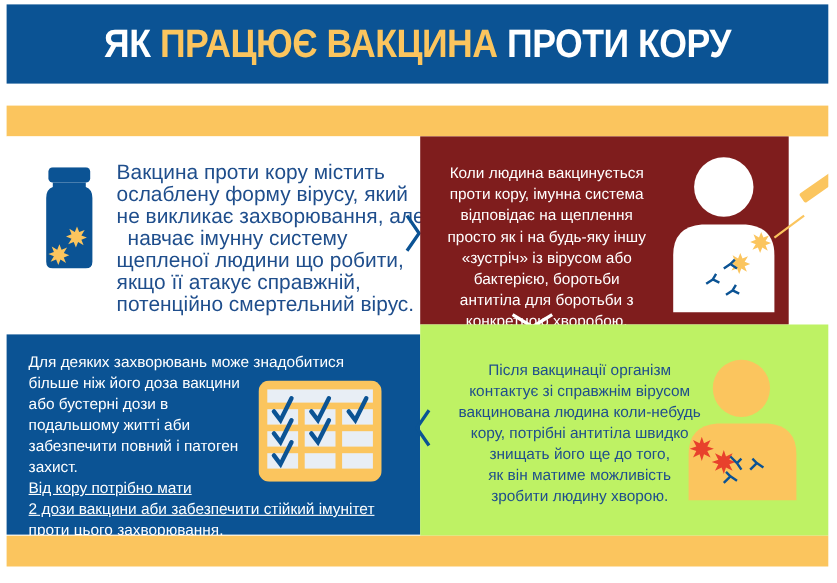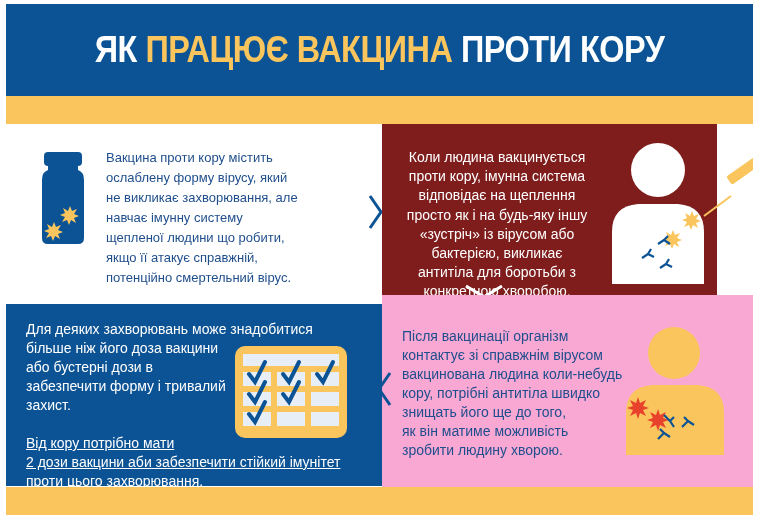--- a/index.html
+++ b/index.html
@@ -1,30 +1,30 @@
 <!DOCTYPE html>
 <html><head>
 <meta charset="utf-8">
 <style>
   html, body { margin: 0; padding: 0; }
   body { width: 761px; height: 530px; background: #ffffff; position: relative; overflow: hidden; font-family: "Liberation Sans", sans-serif; }
   .frame { position: absolute; left: 6px; top: 4px; width: 747px; height: 510px; }
-  .header { position: absolute; left: 0; top: 0; width: 747px; height: 92px; background: #0b5394; display: flex; align-items: center; justify-content: center; }
+  .header { position: absolute; left: 0; top: 0; width: 747px; height: 72px; background: #0b5394; display: flex; align-items: center; justify-content: center; }
   .title { font-family: "Liberation Sans", sans-serif; font-weight: bold; font-size: 36px; letter-spacing: -0.5px; color: #ffffff; transform: scaleX(0.9); white-space: nowrap; }
   .title .hl { color: #fbc55e; }
   .band { position: absolute; left: 0; width: 747px; background: #fbc55e; }
   .band.top { top: 92px; height: 28px; }
   .band.bottom { top: 483px; height: 28px; }
   .panel { position: absolute; }
   .p1 { left: 0; top: 120px; width: 376px; height: 181px; background: #ffffff; }
   .p2 { left: 376px; top: 120px; width: 335px; height: 171px; background: #7f1d1d; }
   .p3 { left: 0; top: 300px; width: 376px; height: 182px; background: #0b5394; }
-  .p4 { left: 376px; top: 291px; width: 371px; height: 192px; background: #f9a8d4; }
+  .p4 { left: 376px; top: 291px; width: 371px; height: 192px; background: #bef264; text-align: center; }
   .txt { position: absolute; font-size: 14.5px; line-height: 20px; }
-  .p1 .txt { left: 100px; top: 24px; color: #1f4e8c; width: 220px; font-size: 13px; line-height: 20px; }
+  .p1 .txt { left: 100px; top: 24px; color: #1f4e8c; text-align: center; width: 220px; font-size: 19px; line-height: 20px; }
   .p2 .txt { left: 20px; top: 24px; color: #ffffff; text-align: center; width: 190px; font-size: 14px; line-height: 19.2px; }
   .p3 .txt1 { left: 20px; top: 16px; color: #ffffff; font-size: 14px; line-height: 19px; width: 320px; }
   .p3 .txt2 { left: 20px; top: 130px; color: #ffffff; font-size: 14px; line-height: 19px; width: 340px; text-decoration: underline; }
   .p4 .txt { left: 20px; top: 32px; color: #1f4e8c; font-size: 14px; line-height: 19px; width: 250px; }
   .txt b { font-weight: normal; }
   .icon { position: absolute; }
   .line { display: block; white-space: nowrap; }
 </style>
 </head>
 <body>
@@ -57,21 +57,21 @@
     </svg>
   </div>
 
   <div class="panel p2">
     <div class="txt">
       <span class="line">Коли людина вакцинується</span>
       <span class="line">проти кору, імунна система</span>
       <span class="line"><span>відповідає </span><b>на щеплення</b></span>
       <span class="line">просто як і на будь-яку іншу</span>
       <span class="line">«зустріч» із вірусом або</span>
-      <span class="line">бактерією,  викликає</span>
+      <span class="line">бактерією,  боротьби</span>
       <span class="line">антитіла для  боротьби з</span>
       <span class="line">конкретною хворобою.</span>
     </div>
     <svg class="icon" style="left:224px;top:12px" width="147" height="148" viewBox="0 0 147 148">
       <circle cx="52" cy="34" r="27" fill="#ffffff"></circle>
       <path d="M6 148 L6 96 Q6 70 32 68 L72 68 Q98 70 98 96 L98 148 Z" fill="#ffffff"></path>
       <line x1="98" y1="80" x2="125" y2="60" stroke="#fbc55e" stroke-width="2"></line>
       <rect x="120" y="30" width="34" height="10" rx="2" fill="#fbc55e" transform="rotate(-35 137 35)"></rect>
       <polygon points="86,75 88,80 93,78 90,83 95,85 90,87 92,92 87,89 85,94 83,89 78,91 81,86 76,84 81,82 79,77 84,80" fill="#fbc55e"></polygon>
       <polygon points="67,94 69,99 74,97 71,102 76,104 71,106 73,111 68,108 66,113 64,108 59,110 62,105 57,103 62,101 60,96 65,99" fill="#fbc55e"></polygon>
@@ -84,21 +84,22 @@
     <svg class="icon" style="left:82px;top:160px" width="40" height="16" viewBox="0 0 40 16">
       <polyline points="2,2 20,13 38,2" fill="none" stroke="#ffffff" stroke-width="3"></polyline>
     </svg>
   </div>
 
   <div class="panel p3">
     <div class="txt txt1">
       <span class="line">Для деяких захворювань може знадобитися</span>
       <span class="line">більше ніж його  доза вакцини</span>
       <span class="line">або бустерні дози в</span>
-      <span class="line">забезпечити форму і тривалий</span>
+      <span class="line">подальшому житті аби</span>
+      <span class="line">забезпечити повний і патоген</span>
       <span class="line">захист.</span>
     </div>
     <div class="txt txt2">
       <span class="line">Від кору потрібно мати</span>
       <span class="line">2 дози вакцини аби забезпечити стійкий імунітет</span>
       <span class="line">проти цього захворювання.</span>
     </div>
     <svg class="icon" style="left:229px;top:42px" width="112" height="92" viewBox="0 0 112 92">
       <rect x="0" y="0" width="112" height="92" rx="10" fill="#fbc55e"></rect>
       <rect x="8" y="8" width="96" height="12" fill="#e8eef5"></rect>

